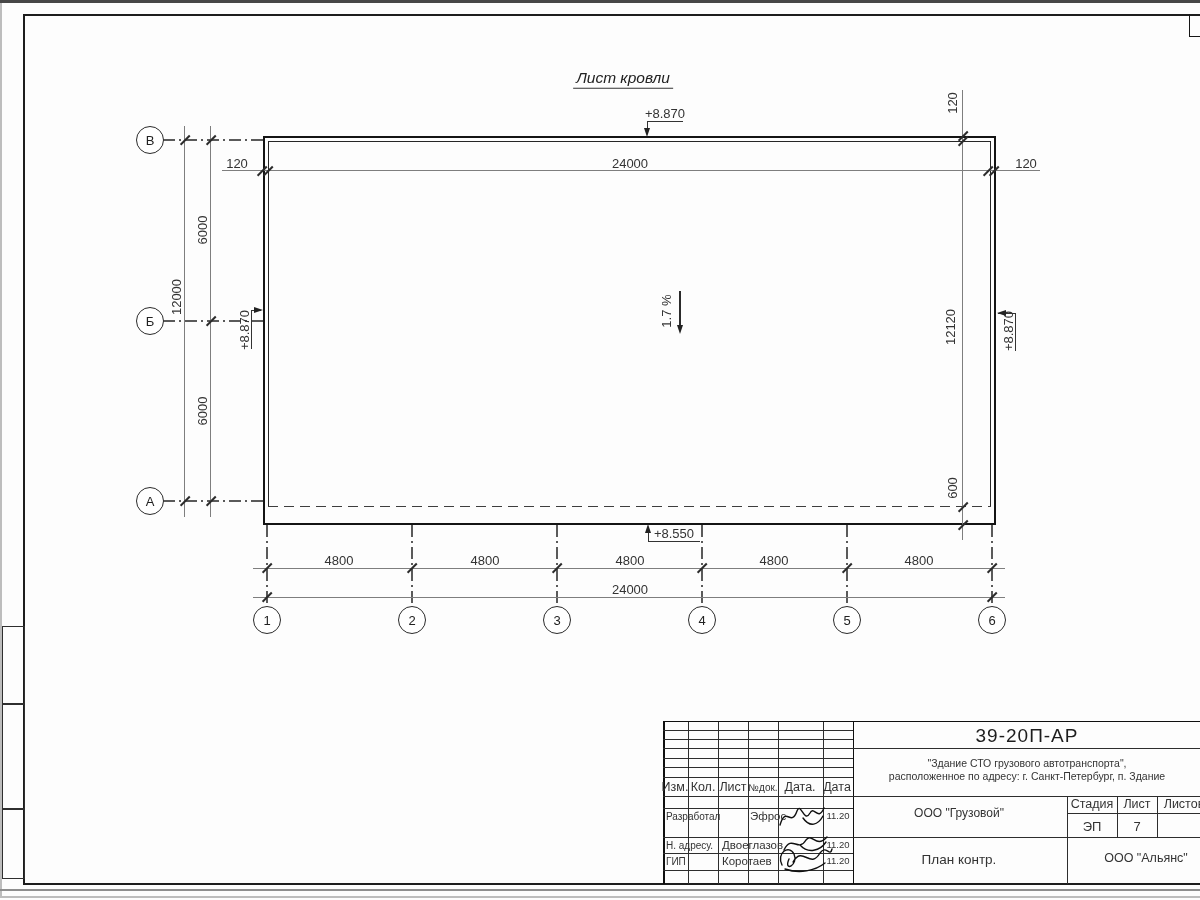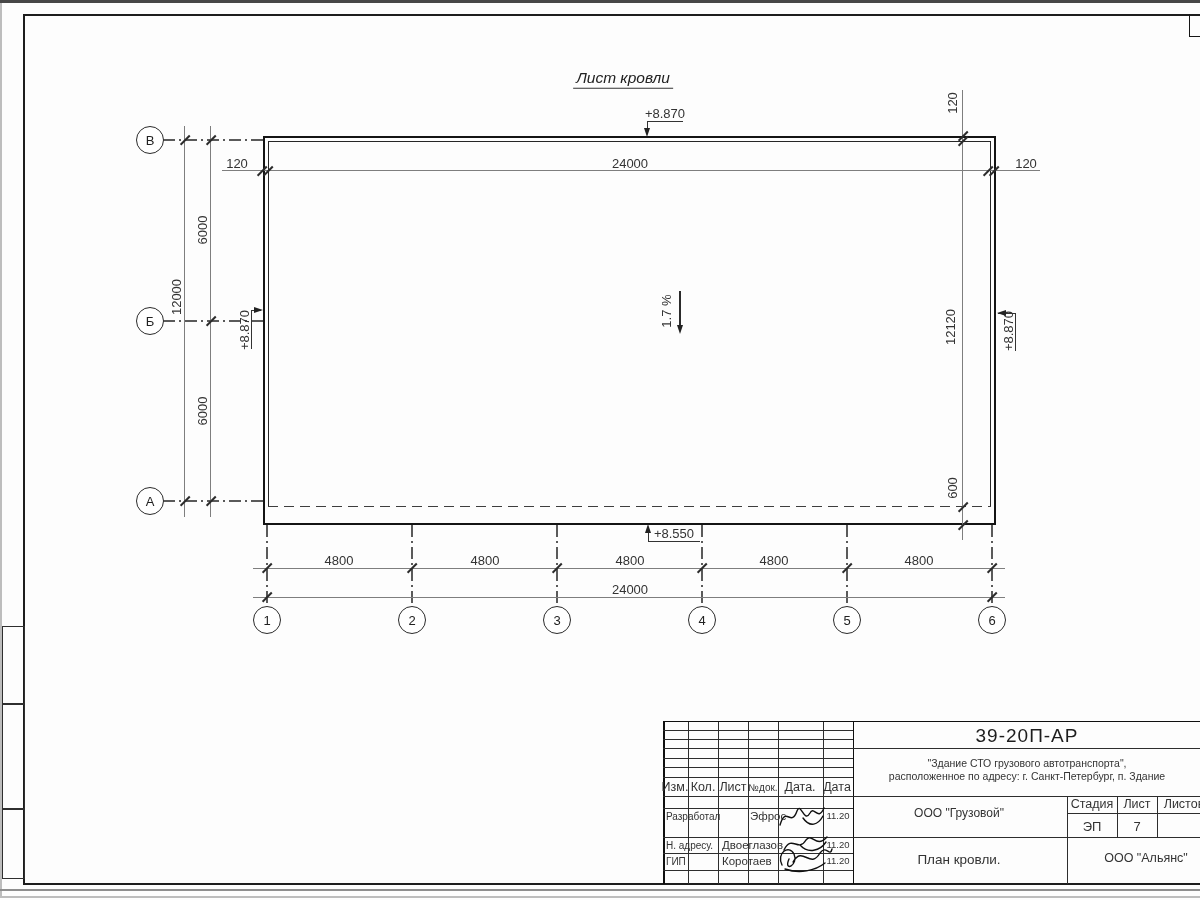--- a/index.html
+++ b/index.html
@@ -223,16 +223,16 @@
   <div class="t tc big" style="left:1027px;top:735px;color:#1d1d1d;">39-20П-АР</div>
   <div class="t tc addr" style="left:1027px;top:763px;">"Здание СТО грузового автотранспорта",</div>
   <div class="t tc addr" style="left:1027px;top:776px;">расположенное по адресу: г. Санкт-Петербург, п. Здание</div>
   <div class="t tc" style="left:959px;top:813px;font-size:12px;">ООО "Грузовой"</div>
   <div class="t tc hdr" style="left:1092px;top:804px;">Стадия</div>
   <div class="t tc hdr" style="left:1137px;top:804px;">Лист</div>
   <div class="t tc hdr" style="left:1184px;top:804px;">Листов</div>
   <div class="t tc" style="left:1092px;top:826px;font-size:13px;">ЭП</div>
   <div class="t tc" style="left:1137px;top:826px;font-size:13px;">7</div>
   <div class="t tc" style="left:1184px;top:826px;font-size:13px;"></div>
-  <div class="t tc" style="left:959px;top:860px;font-size:13.5px;">План кровли.</div>
+  <div class="t tc" style="left:959px;top:860px;font-size:13.5px;">План контр.</div>
   <div class="t tc" style="left:1146px;top:858px;font-size:12.5px;">ООО "Альянс"</div>
 
 </div>
 
 </body></html>

